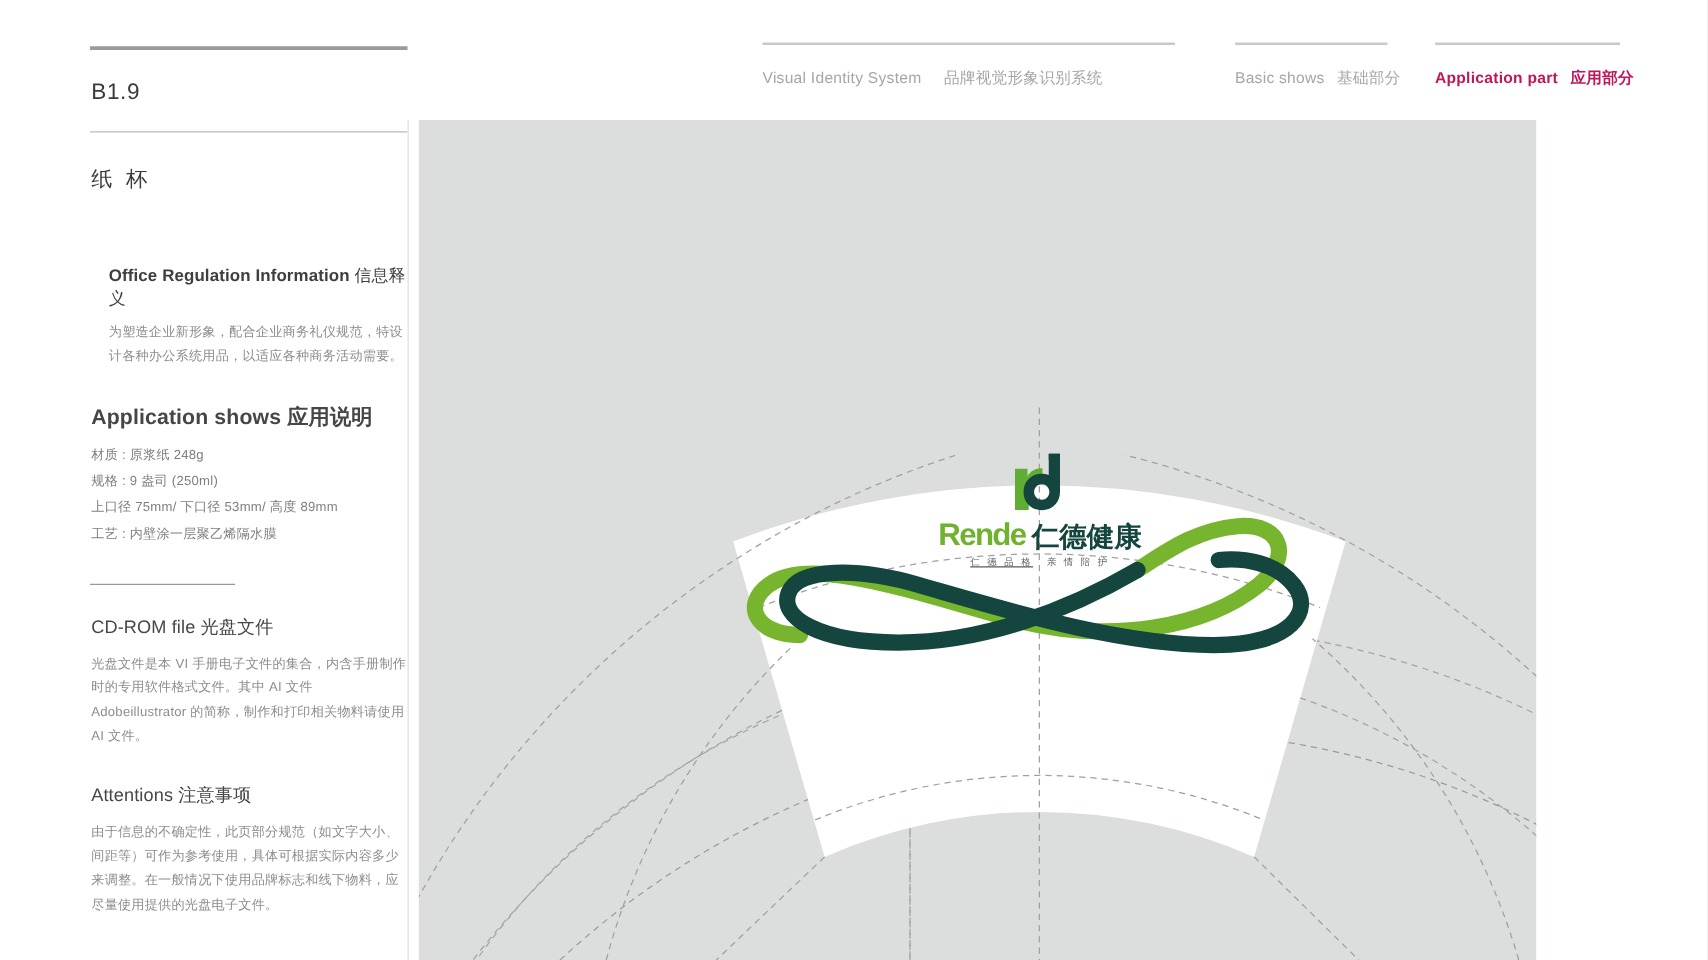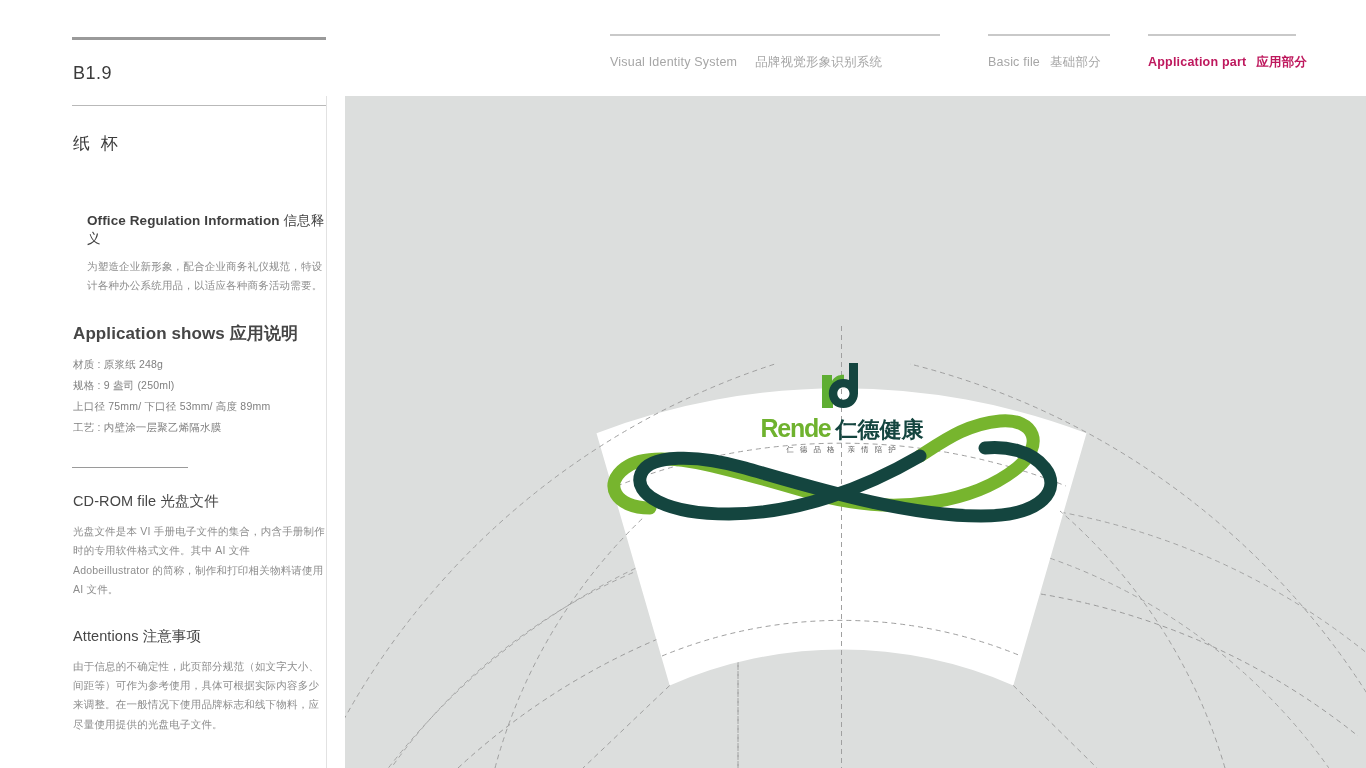--- a/index.html
+++ b/index.html
@@ -48,21 +48,21 @@
   .hdr-group{position:absolute;text-decoration:underline;}
   .hdr-rule{height:2px;background:#c9c9c9;}
   .hdr-line{position:absolute;top:20px;white-space:nowrap;
     font-size:12.5px;color:#a6a6a6;letter-spacing:.2px;}
   .hdr-line .cn{margin-left:18px;}
   .hdr-line.dark{color:#be185d;font-weight:600;}
   .hdr-line.dark .cn{font-weight:600;}
 
   
   .canvas{
-    position:absolute;left:345px;top:96px;width:1021px;height:672px;
+    position:absolute;left:335px;top:96px;width:894px;height:672px;
     background:#dcdedd;overflow:hidden;
   }
 
   
   .logo{position:absolute;text-align:center;}
   .logo .mark{display:block;margin:0 auto;}
   .logo .wordline{display:flex;align-items:flex-end;justify-content:center;}
   .logo .tag{display:flex;justify-content:center;}
 </style>
 </head>
@@ -75,21 +75,21 @@
     <div class="hdr-group" style="left:610px;top:0;width:330px;">
       <div class="hdr-rule"></div>
       <div class="hdr-line">
         <span>Visual Identity System</span><span class="cn">品牌视觉形象识别系统</span>
       </div>
     </div>
 
     <div class="hdr-group" style="left:988px;top:0;width:122px;">
       <div class="hdr-rule"></div>
       <div class="hdr-line">
-        <span>Basic file</span><span class="cn" style="margin-left:10px;">基础部分</span>
+        <span>Basic shows</span><span class="cn" style="margin-left:10px;">基础部分</span>
       </div>
     </div>
 
     <div class="hdr-group" style="left:1148px;top:0;width:148px;">
       <div class="hdr-rule" style="background:#c9c9c9;"></div>
       <div class="hdr-line dark">
         <span>Application part</span><span class="cn" style="margin-left:10px;">应用部分</span>
       </div>
     </div>
   </div>
@@ -291,19 +291,19 @@
 
         <rect x="30" y="1" width="9" height="5" fill="#14453F"></rect>
       </svg>
 
       <div class="wordline" style="margin-top:6px;">
         <span style="font-size:25px;font-weight:700;color:#6FB22E;letter-spacing:-1.3px;font-family:'Liberation Sans',sans-serif;line-height:1;">Rende</span>
         <span style="font-size:22px;font-weight:700;color:#14453F;letter-spacing:0px;margin-left:5px;line-height:1;">仁德健康</span>
       </div>
 
       <div class="tag" style="margin-top:4px;">
-        <span style="font-size:7.5px;color:#5b5b5b;letter-spacing:2px;">仁 德 品 格</span>
+        <span style="font-size:7.5px;color:#5b5b5b;letter-spacing:2px;text-decoration:underline;">仁 德 品 格</span>
         <span style="font-size:7.5px;color:#5b5b5b;letter-spacing:2px;margin-left:11px;">亲 情 陪 护</span>
       </div>
     </div>
 
   </div>
 </div>
 
 </body></html>

